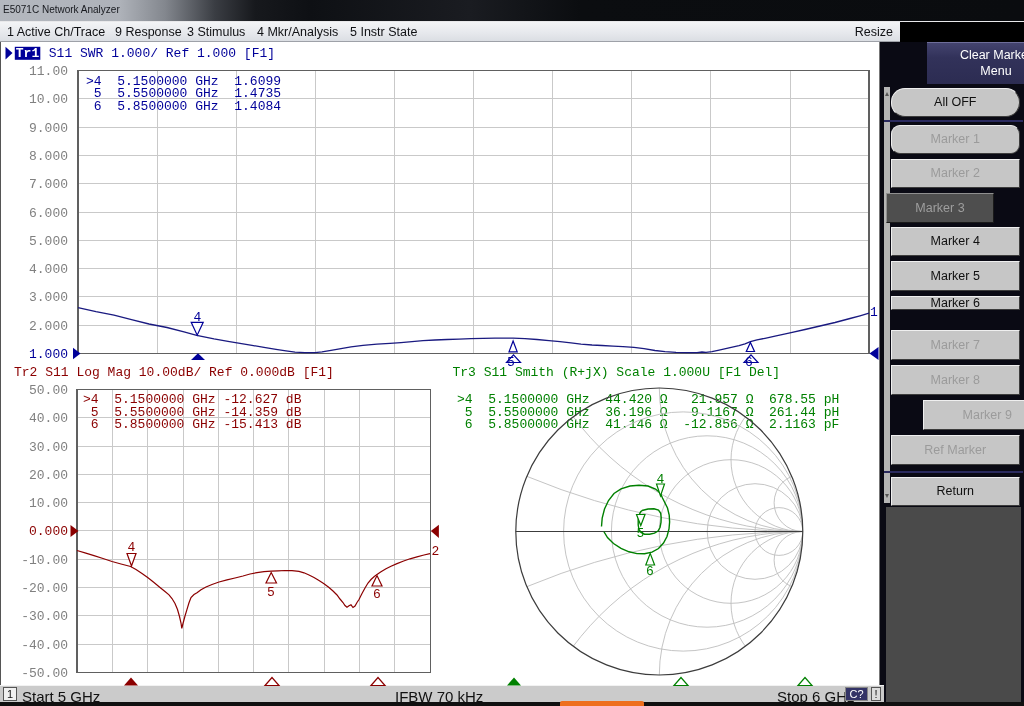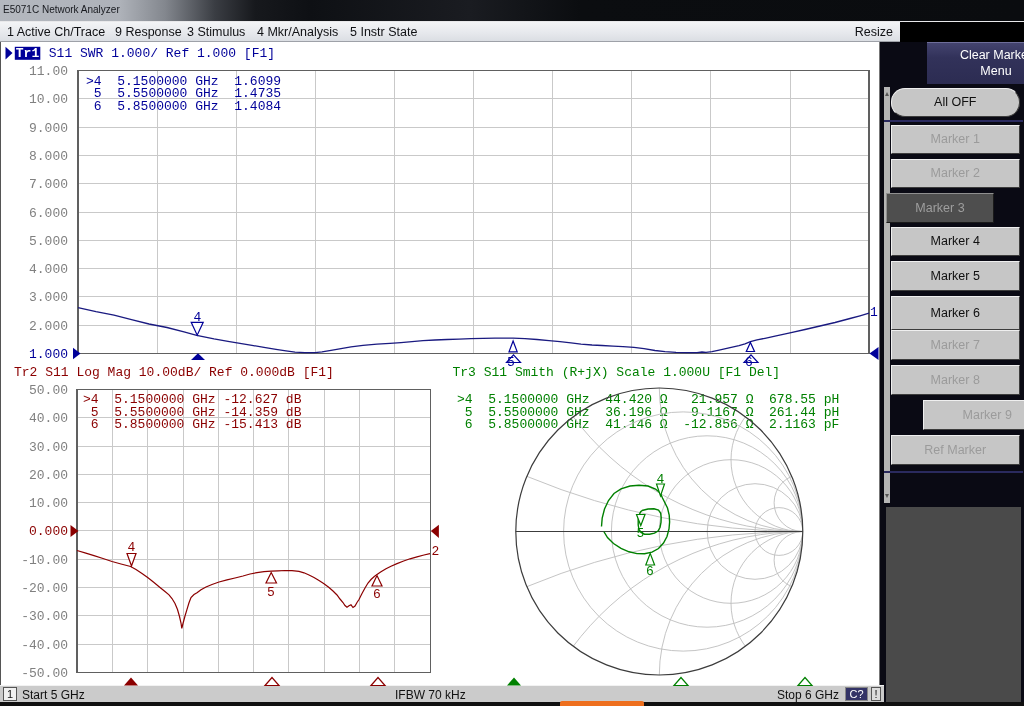--- a/index.html
+++ b/index.html
@@ -9,21 +9,21 @@
   background:linear-gradient(90deg,#b4b8bf 0px,#aeb2b9 120px,#83878e 165px,#3a3d43 215px,#17191d 255px,#0e1014 310px,#1a1c21 470px,#0b0d10 580px,#0a0c0f 100%);
   border-bottom:1px solid #e8e8ea; }
 #titlebar span { position:absolute; left:3px; top:4px; font-size:10px; color:#17191e; }
 #menubar { position:absolute; left:0; top:22px; width:900px; height:20px;
   background:linear-gradient(#f3f4f6,#e7e9ed 55%,#dbdee3); border-bottom:1px solid #9ea1a8; }
 #menubar span { position:absolute; top:3px; font-size:12.5px; color:#101114; }
 #main { position:absolute; left:0; top:42px; width:881px; height:643px; background:#ffffff;
   border-left:1px solid #555; border-right:2px solid #777; }
 #statusbar { position:absolute; left:0; top:685px; width:884px; height:17px; background:#cbcbcb;
   border-top:1px solid #f2f2f2; }
-#statusbar span { position:absolute; top:2px; font-size:12px; color:#111; }
+#statusbar span { position:absolute; top:2px; font-size:15px; color:#111; }
 .sbox { position:absolute; border:1px solid #555; font-size:11px; text-align:center; }
 #panel { position:absolute; left:880px; top:42px; width:144px; height:660px; background:#0a0a14; }
 #phead { position:absolute; left:5px; top:0px; width:138px; height:42px;
   background:linear-gradient(#44446f,#32325a 35%,#2c2c52); border-top:1px solid #6e6e9a;
   color:#fff; font-size:12.5px; text-align:center; padding-top:4px; line-height:16px;margin-left:42px; }
 #pstrip { position:absolute; left:4px; top:45px; width:6px; height:416px; background:#b5b5b5; }
 .btn { position:absolute; left:11px; width:128.5px; background:#c6c6c6;
   border-top:1.5px solid #efefef; border-left:1.5px solid #efefef;
   border-bottom:1.5px solid #3c3c3c; border-right:1.5px solid #3c3c3c;
   font-size:12.5px; display:flex; align-items:center; justify-content:center; }
@@ -53,30 +53,31 @@
 </div>
 <div id="panel">
   <div id="pbottom"></div>
   <div id="phead">Clear Marker<br>Menu</div>
   <div id="pstrip"></div>
   <div style="position:absolute;left:5px;top:50px;width:0;height:0;border-left:2.5px solid transparent;border-right:2.5px solid transparent;border-bottom:4px solid #555;"></div>
   <div style="position:absolute;left:5px;top:452px;width:0;height:0;border-left:2.5px solid transparent;border-right:2.5px solid transparent;border-top:4px solid #555;"></div>
   <div class="psep" style="top:77.5px"></div>
   <div class="psep" style="top:428.5px"></div>
 <div class="btn on" style="top:45.5px;height:29px;border-radius:14px;">All OFF</div>
-<div class="btn dis" style="top:82.7px;height:29.5px;">Marker 1</div>
+<div class="btn dis" style="top:82.7px;height:29.5px;border-radius:9px;">Marker 1</div>
 <div class="btn dis" style="top:116.5px;height:29.5px;">Marker 2</div>
 <div class="btn sel" style="top:150.6px;height:30px;left:6px;width:108px;">Marker 3</div>
 <div class="btn on" style="top:184.6px;height:29.5px;">Marker 4</div>
 <div class="btn on" style="top:219.0px;height:29.5px;">Marker 5</div>
-<div class="btn on" style="top:253.5px;height:34px;">Marker 6</div>
+<div class="btn on" style="top:253.5px;height:14px;">Marker 6</div>
 <div class="btn dis" style="top:288.2px;height:29.5px;">Marker 7</div>
 <div class="btn dis" style="top:323.0px;height:29.5px;">Marker 8</div>
 <div class="btn dis" style="top:358.0px;height:29.5px;margin-left:32px;">Marker 9</div>
 <div class="btn dis" style="top:393.2px;height:29.5px;">Ref Marker</div>
+<div class="btn on" style="top:434.5px;height:29px;">Return</div>
 </div>
 <div id="statusbar">
   <div class="sbox" style="left:3px;top:1px;width:14px;height:14px;background:#f0f0f0;color:#111;">1</div>
   <span style="left:22px">Start 5 GHz</span>
   <span style="left:395px">IFBW 70 kHz</span>
   <span style="left:777px">Stop 6 GHz</span>
   <div class="sbox" style="left:845px;top:1px;width:23px;height:14px;background:#333366;color:#fff;border-color:#888;">C?</div>
   <div class="sbox" style="left:871px;top:1px;width:10px;height:14px;background:#dcdcdc;color:#111;">!</div>
 </div>
 <div id="blackstrip"></div>

